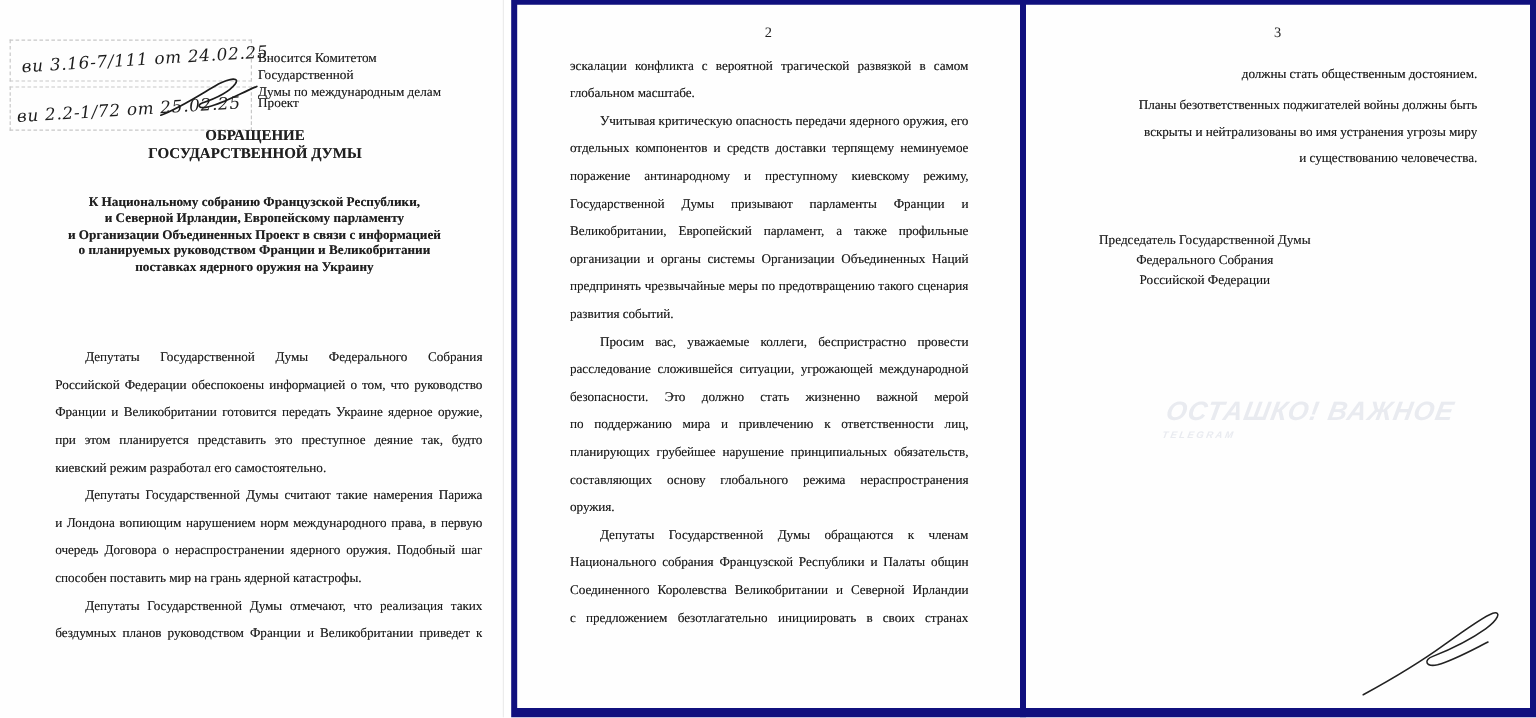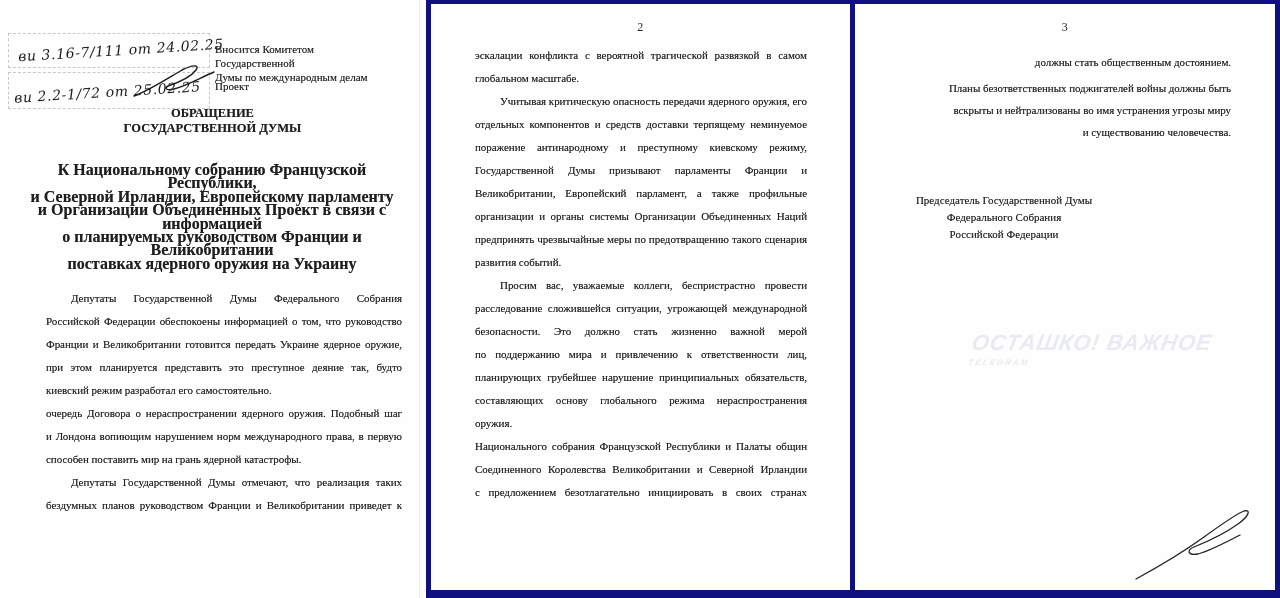--- a/index.html
+++ b/index.html
@@ -38,21 +38,21 @@
 
   .hdr-note { position:absolute; left:215px; top:42px; width:180px;
               font-size:11px; line-height:14px; text-shadow:0 0 .4px rgba(20,20,20,.5); }
   .draft { position:absolute; left:215px; top:80px; font-size:11px;
            text-shadow:0 0 .4px rgba(20,20,20,.5); }
 
   .doc-title { position:absolute; left:40px; top:106px; width:345px;
                text-align:center; font-weight:bold; font-size:12.5px; line-height:15px;
                text-shadow:0 0 .4px rgba(20,20,20,.55); }
   .addressee { position:absolute; left:28px; top:163px; width:368px;
-               text-align:center; font-weight:bold; font-size:16px; line-height:13.4px;
+               text-align:center; font-weight:bold; font-size:11px; line-height:13.4px;
                text-shadow:0 0 .4px rgba(20,20,20,.55); }
 
   .sigblock { position:absolute; left:55px; top:188px; width:188px;
               text-align:center; font-size:11px; line-height:17px;
               text-shadow:0 0 .4px rgba(20,20,20,.5); }
 
   .watermark { position:absolute; left:116px; top:326px; transform:skewX(-10deg);
                font-family:"Liberation Sans", sans-serif; font-style:italic;
                font-weight:bold; pointer-events:none; }
   .watermark .wm1 { font-size:22px; letter-spacing:1px;
@@ -99,22 +99,23 @@
 
     <div class="body-col">
       <div class="para">
           <div class="line j ind">Депутаты Государственной Думы Федерального Собрания</div>
           <div class="line j">Российской Федерации обеспокоены информацией о том, что руководство</div>
           <div class="line j">Франции и Великобритании готовится передать Украине ядерное оружие,</div>
           <div class="line j">при этом планируется представить это преступное деяние так, будто</div>
           <div class="line">киевский режим разработал его самостоятельно.</div>
         </div>
       <div class="para">
+          <div class="line j ind">Депутаты Государственной Думы считают такие намерения Парижа</div>
+          <div class="line j">и Лондона вопиющим нарушением норм международного права, в первую</div>
           <div class="line j">очередь Договора о нераспространении ядерного оружия. Подобный шаг</div>
-          <div class="line j">и Лондона вопиющим нарушением норм международного права, в первую</div>
           <div class="line">способен поставить мир на грань ядерной катастрофы.</div>
         </div>
       <div class="para">
           <div class="line j ind">Депутаты Государственной Думы отмечают, что реализация таких</div>
           <div class="line j">бездумных планов руководством Франции и Великобритании приведет к</div>
         </div>
     </div>
   </div>
 
   <div class="sheet bordered" id="page2" style="border-color: rgb(16, 16, 126);">
@@ -137,20 +138,21 @@
       <div class="para">
           <div class="line j ind">Просим вас, уважаемые коллеги, беспристрастно провести</div>
           <div class="line j">расследование сложившейся ситуации, угрожающей международной</div>
           <div class="line j">безопасности. Это должно стать жизненно важной мерой</div>
           <div class="line j">по поддержанию мира и привлечению к ответственности лиц,</div>
           <div class="line j">планирующих грубейшее нарушение принципиальных обязательств,</div>
           <div class="line j">составляющих основу глобального режима нераспространения ядерного</div>
           <div class="line">оружия.</div>
         </div>
       <div class="para">
+          <div class="line j ind">Депутаты Государственной Думы обращаются к членам</div>
           <div class="line j">Национального собрания Французской Республики и Палаты общин</div>
           <div class="line j">Соединенного Королевства Великобритании и Северной Ирландии</div>
           <div class="line j">с предложением безотлагательно инициировать в своих странах</div>
         </div>
     </div>
   </div>
 
   <div class="sheet bordered" id="page3" style="border-color: rgb(16, 16, 126);">
     <div class="pagenum">3</div>
     <div class="body-col">

